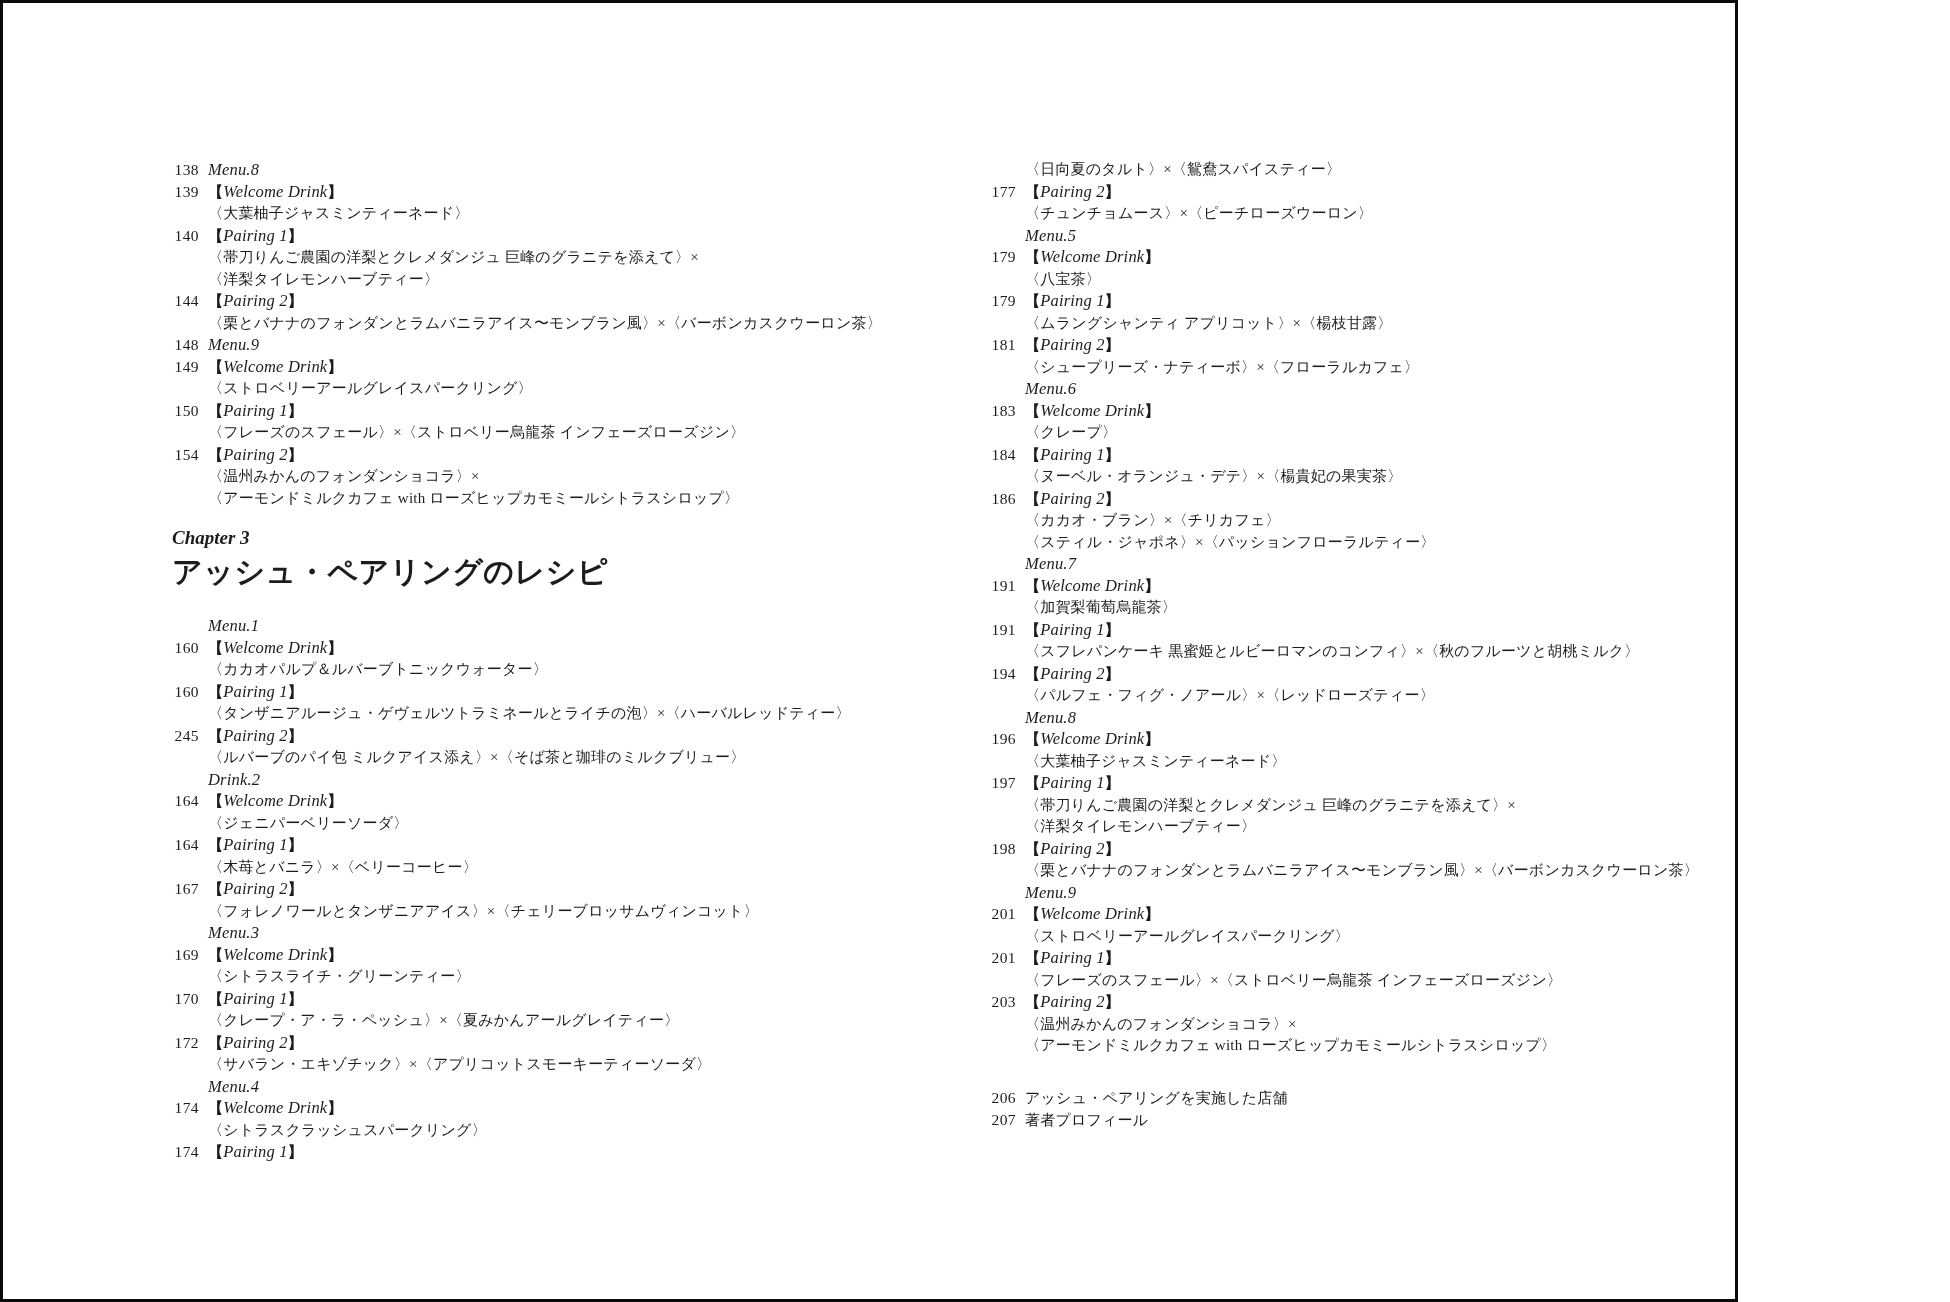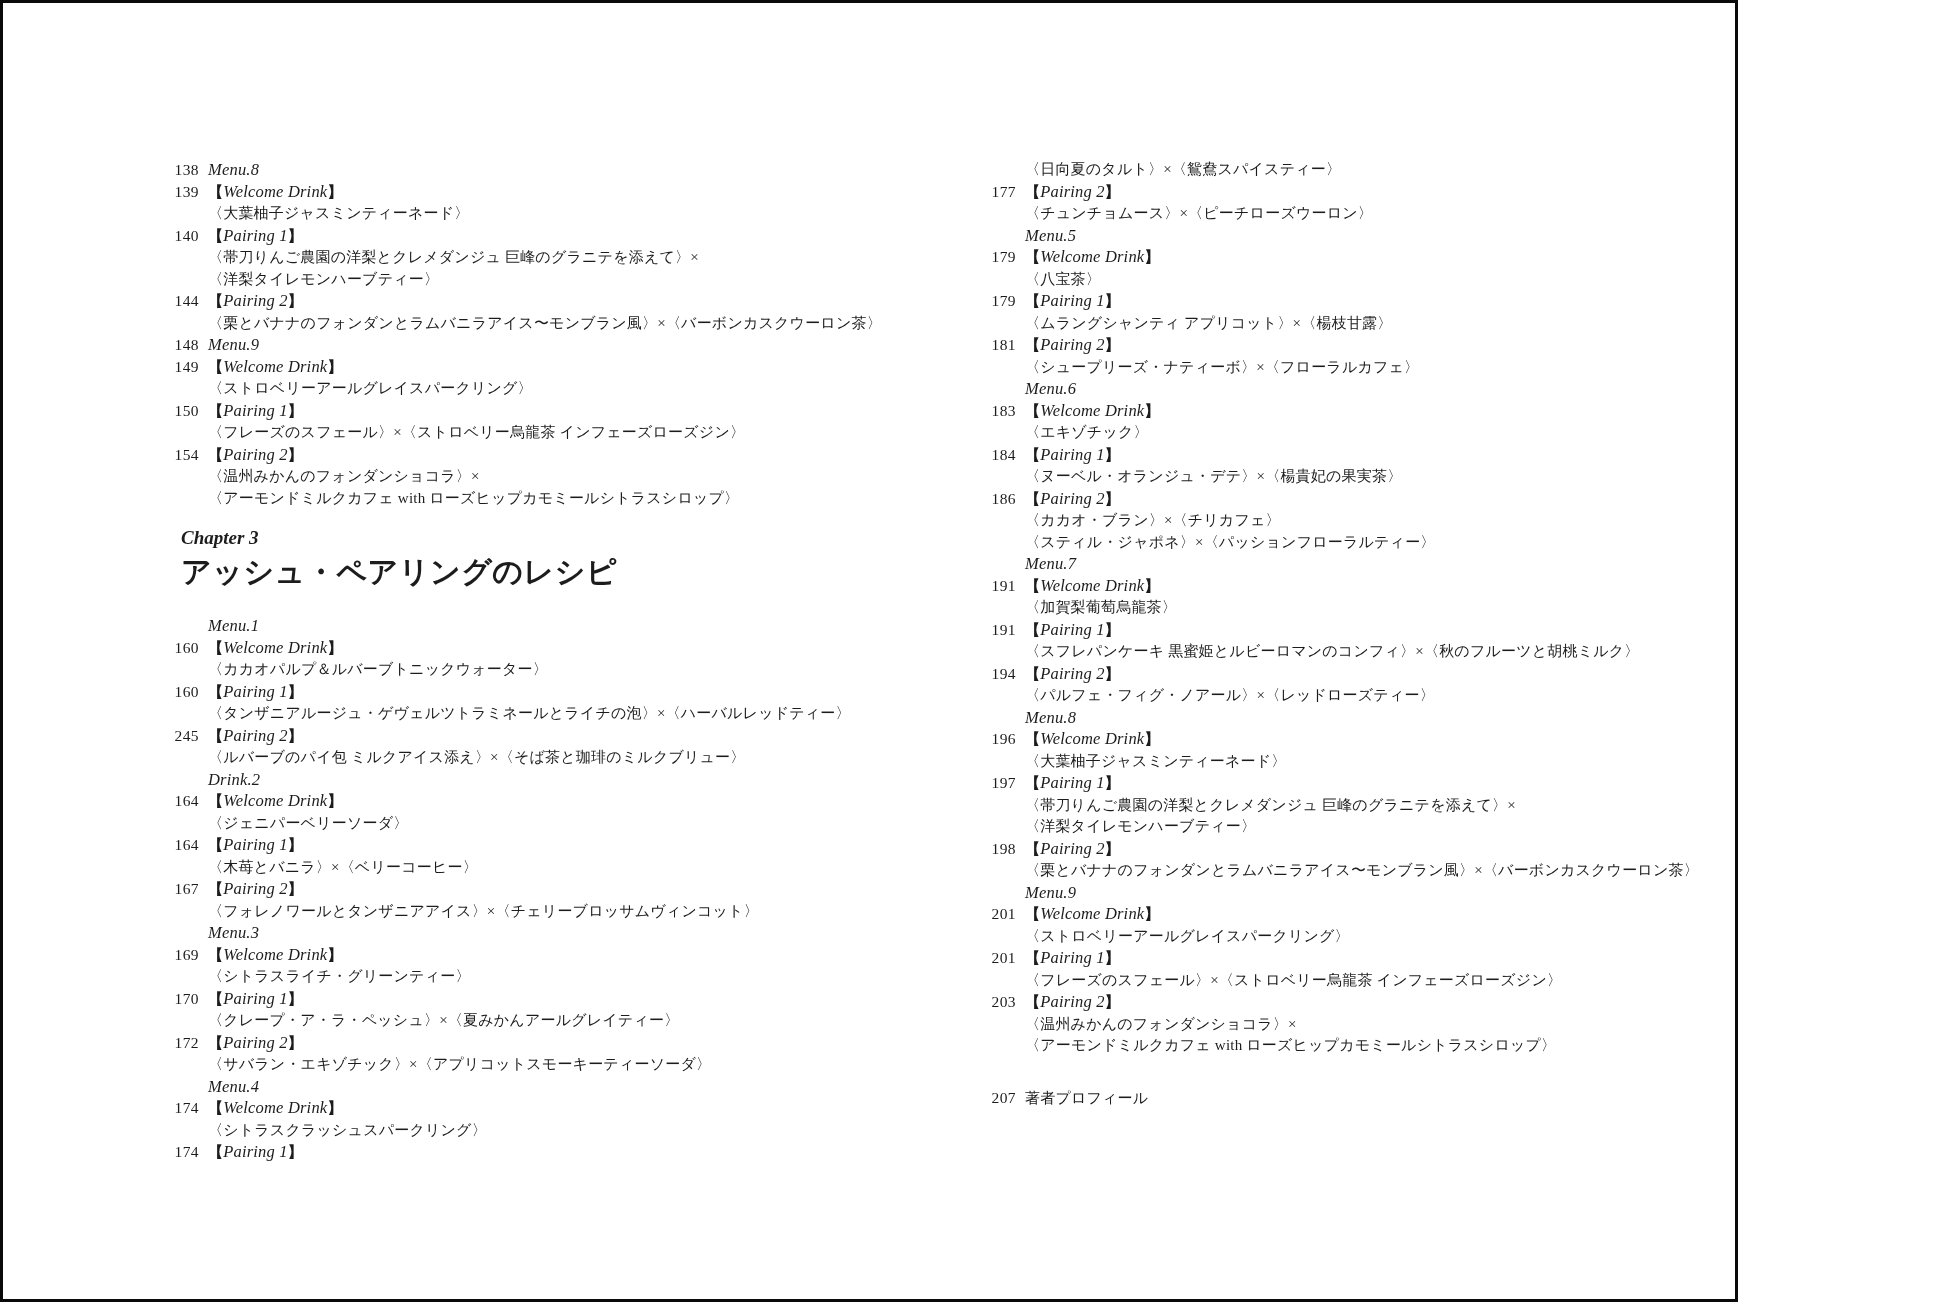--- a/index.html
+++ b/index.html
@@ -55,21 +55,21 @@
     font-style: italic;
     font-size: 16.5px;
     letter-spacing: 0.2px;
   }
   .bracket { font-style: normal; font-weight: 600; }
   .en {
     font-style: italic;
     font-size: 16.5px;
   }
   .chapter-block {
-    margin: 16px 0 22px 12px;
+    margin: 16px 0 22px 3px;
   }
   .chapter-heading {
     font-style: italic;
     font-weight: 600;
     font-size: 19px;
     line-height: 26px;
   }
   .chapter-title {
     font-weight: 700;
     font-size: 30px;
@@ -305,21 +305,21 @@
         <div class="row menu">
           <span class="num"></span>
           <span class="txt">Menu.6</span>
         </div>
         <div class="row label">
           <span class="num">183</span>
           <span class="txt"><span class="bracket">【</span><span class="en">Welcome Drink</span><span class="bracket">】</span></span>
         </div>
         <div class="row jp">
           <span class="num"></span>
-          <span class="txt">〈エキゾチック〉</span>
+          <span class="txt">〈クレープ〉</span>
         </div>
         <div class="row label">
           <span class="num">184</span>
           <span class="txt"><span class="bracket">【</span><span class="en">Pairing 1</span><span class="bracket">】</span></span>
         </div>
         <div class="row jp">
           <span class="num"></span>
           <span class="txt">〈ヌーベル・オランジュ・デテ〉×〈楊貴妃の果実茶〉</span>
         </div>
         <div class="row label">
@@ -422,19 +422,23 @@
           <span class="num"></span>
           <span class="txt">〈温州みかんのフォンダンショコラ〉×</span>
         </div>
         <div class="row jp">
           <span class="num"></span>
           <span class="txt">〈アーモンドミルクカフェ with ローズヒップカモミールシトラスシロップ〉</span>
         </div>
       </div>
     <div class="back-matter">
         <div class="row jp">
+          <span class="num">206</span>
+          <span class="txt">アッシュ・ペアリングを実施した店舗</span>
+        </div>
+        <div class="row jp">
           <span class="num">207</span>
           <span class="txt">著者プロフィール</span>
         </div>
       </div>
   </div>
 
 </div>
 
 </body></html>

